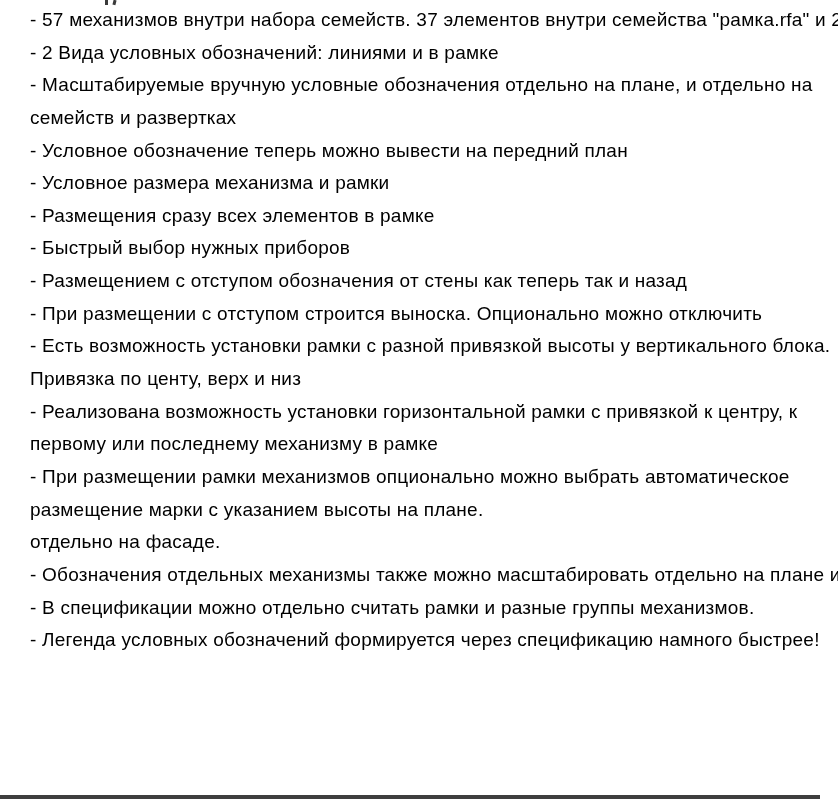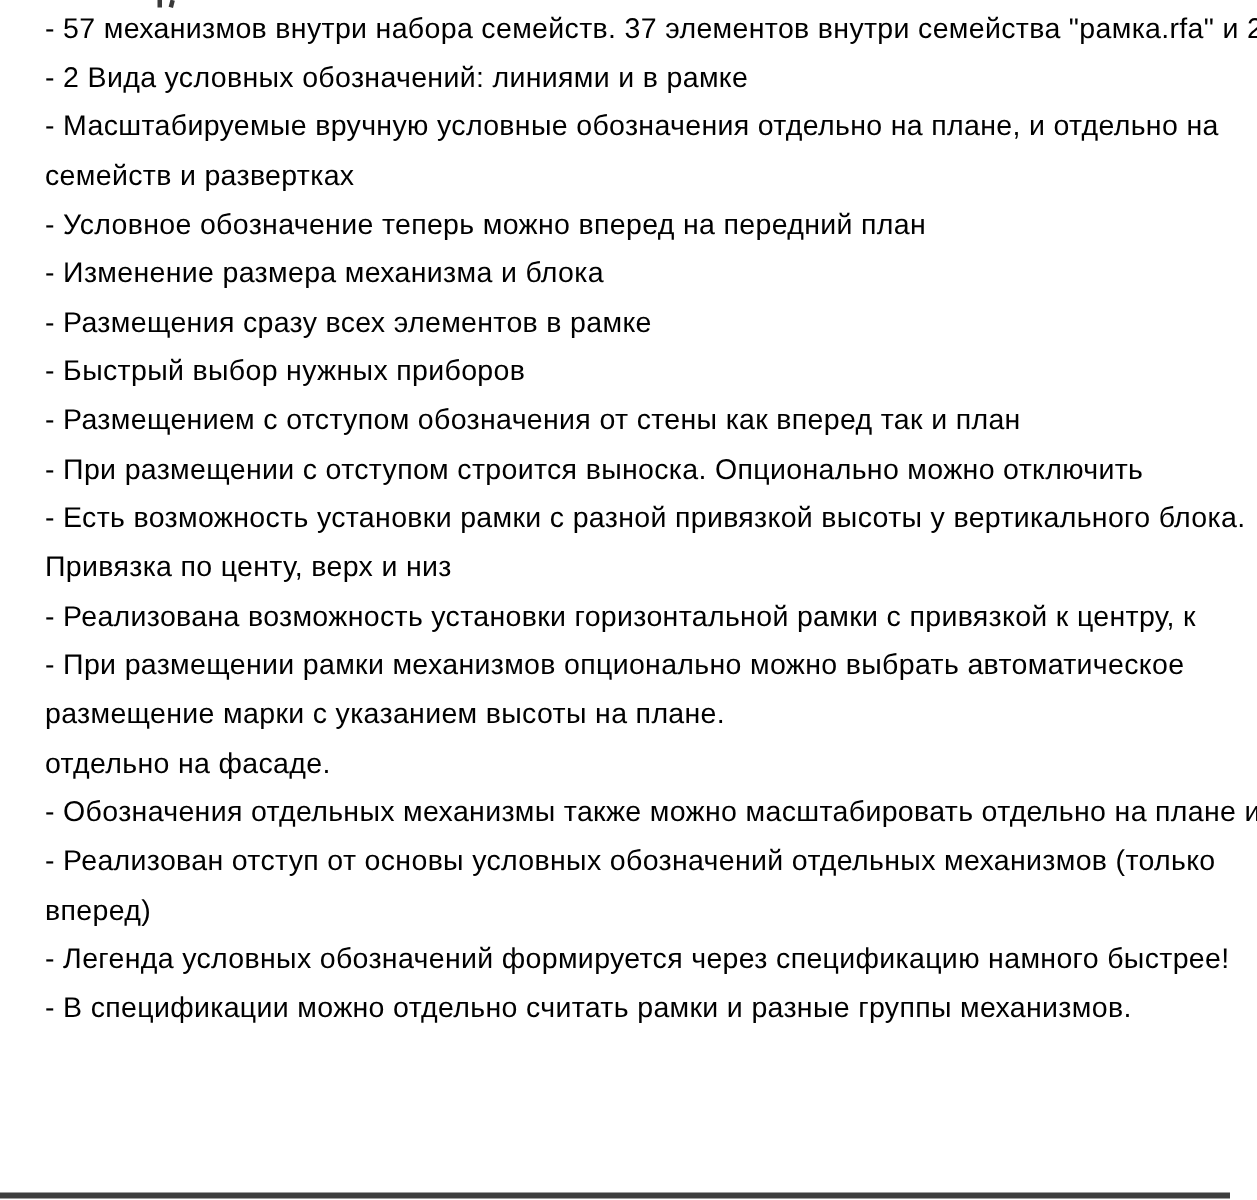--- a/index.html
+++ b/index.html
@@ -79,73 +79,70 @@
     <div class="para">
       <div class="line">- 2 Вида условных обозначений: линиями и в рамке</div>
     </div>
 
     <div class="para">
       <div class="line">- Масштабируемые вручную условные обозначения отдельно на плане, и отдельно на</div>
       <div class="line">семейств и развертках</div>
     </div>
 
     <div class="para">
-      <div class="line">- Условное обозначение теперь можно вперед на передний план</div>
+      <div class="line">- Условное обозначение теперь можно вывести на передний план</div>
     </div>
 
     <div class="para">
-      <div class="line">- Изменение размера механизма и блока</div>
+      <div class="line">- Условное размера механизма и рамки</div>
     </div>
 
     <div class="para">
       <div class="line">- Размещения сразу всех элементов в рамке</div>
     </div>
 
     <div class="para">
       <div class="line">- Быстрый выбор нужных приборов</div>
     </div>
 
     <div class="para">
-      <div class="line">- Размещением с отступом обозначения от стены как вперед так и план</div>
+      <div class="line">- Размещением с отступом обозначения от стены как теперь так и назад</div>
     </div>
 
     <div class="para">
       <div class="line">- При размещении с отступом строится выноска. Опционально можно отключить</div>
     </div>
 
     <div class="para">
       <div class="line">- Есть возможность установки рамки с разной привязкой высоты у вертикального блока.</div>
       <div class="line">Привязка по центу, верх и низ</div>
     </div>
 
     <div class="para">
       <div class="line">- Реализована возможность установки горизонтальной рамки с привязкой к центру, к</div>
+      <div class="line">первому или последнему механизму в рамке</div>
     </div>
 
     <div class="para">
       <div class="line">- При размещении рамки механизмов опционально можно выбрать автоматическое</div>
       <div class="line">размещение марки с указанием высоты на плане.</div>
     </div>
 
     <div class="para">
       <div class="line">отдельно на фасаде.</div>
       <div class="line">- Обозначения отдельных механизмы также можно масштабировать отдельно на плане и</div>
     </div>
 
 
+
     <div class="para">
-      <div class="line">- Реализован отступ от основы условных обозначений отдельных механизмов (только</div>
-      <div class="line">вперед)</div>
+      <div class="line">- В спецификации можно отдельно считать рамки и разные группы механизмов.</div>
     </div>
 
     <div class="para">
       <div class="line">- Легенда условных обозначений формируется через спецификацию намного быстрее!</div>
-    </div>
-
-    <div class="para">
-      <div class="line">- В спецификации можно отдельно считать рамки и разные группы механизмов.</div>
     </div>
 
   </div>
 
   <div class="divider"></div>
 
 </div>
 
 </body></html>

